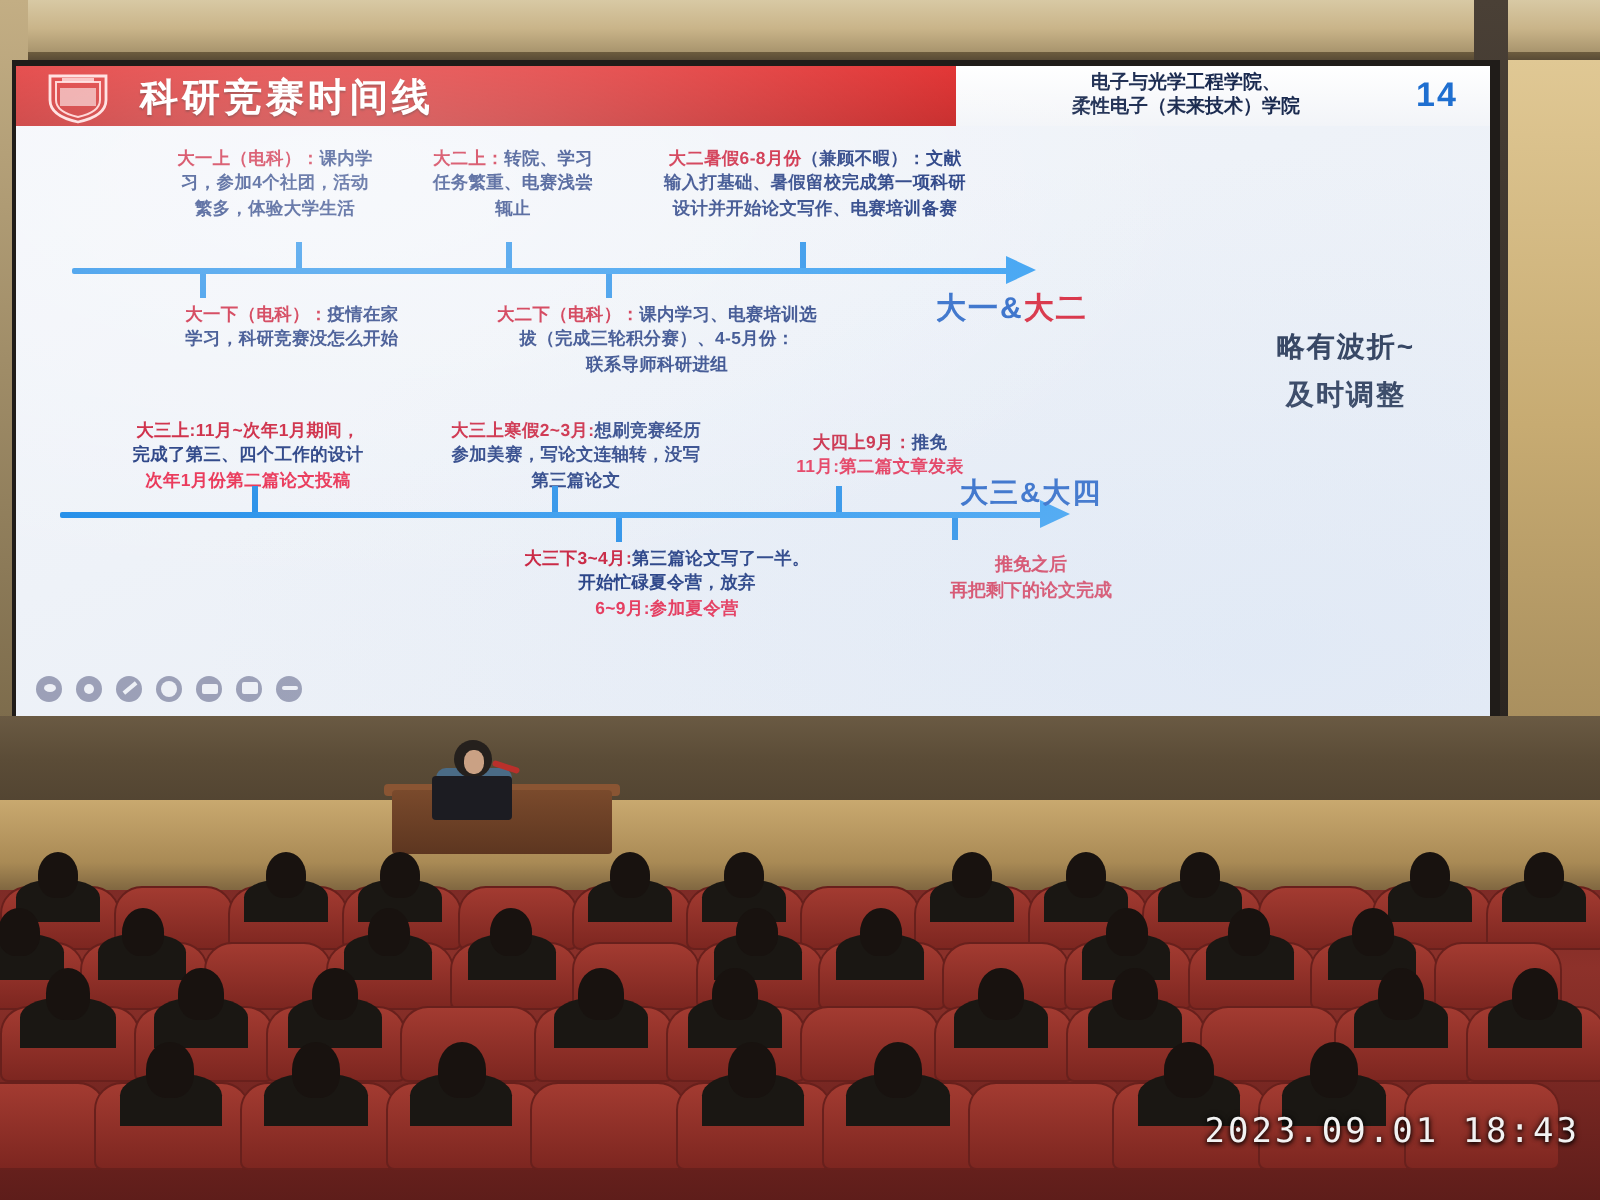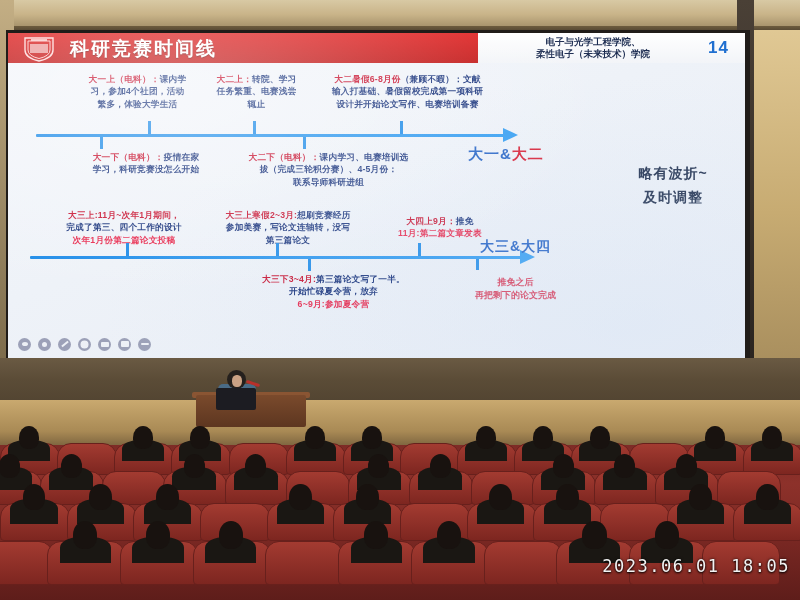--- a/index.html
+++ b/index.html
@@ -388,14 +388,14 @@
         <div class="seat" style="left: 556.364px; top: 96px; width: 76px; height: 42px;"></div>
         <div class="shoulder" style="left: 568.744px; top: 91.791px; width: 51.24px; height: 26.657px;"></div>
         <div class="head" style="left: 582.164px; top: 75.7968px; width: 24.4px; height: 28.06px;"></div>
         <div class="seat" style="left: 629.091px; top: 96px; width: 76px; height: 42px;"></div>
         <div class="shoulder" style="left: 641.471px; top: 91.791px; width: 51.24px; height: 26.657px;"></div>
         <div class="head" style="left: 654.891px; top: 75.7968px; width: 24.4px; height: 28.06px;"></div>
         <div class="seat" style="left: 701.818px; top: 96px; width: 76px; height: 42px;"></div>
       </div>
   </div>
 
-  <div class="timestamp">2023.06.01  18:05</div>
+  <div class="timestamp">2023.09.01  18:43</div>
 </div>
 
 </body></html>

